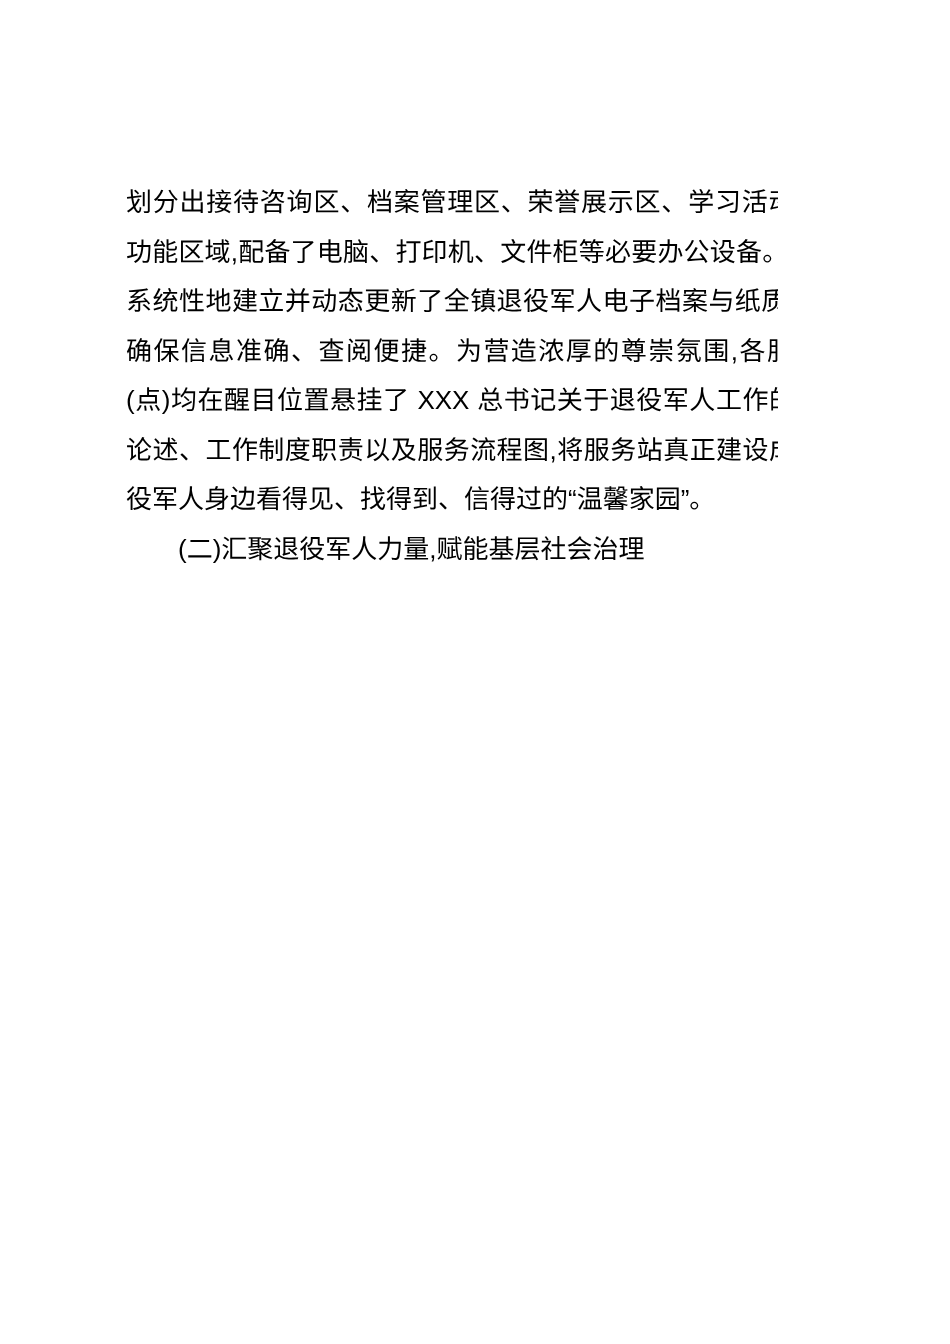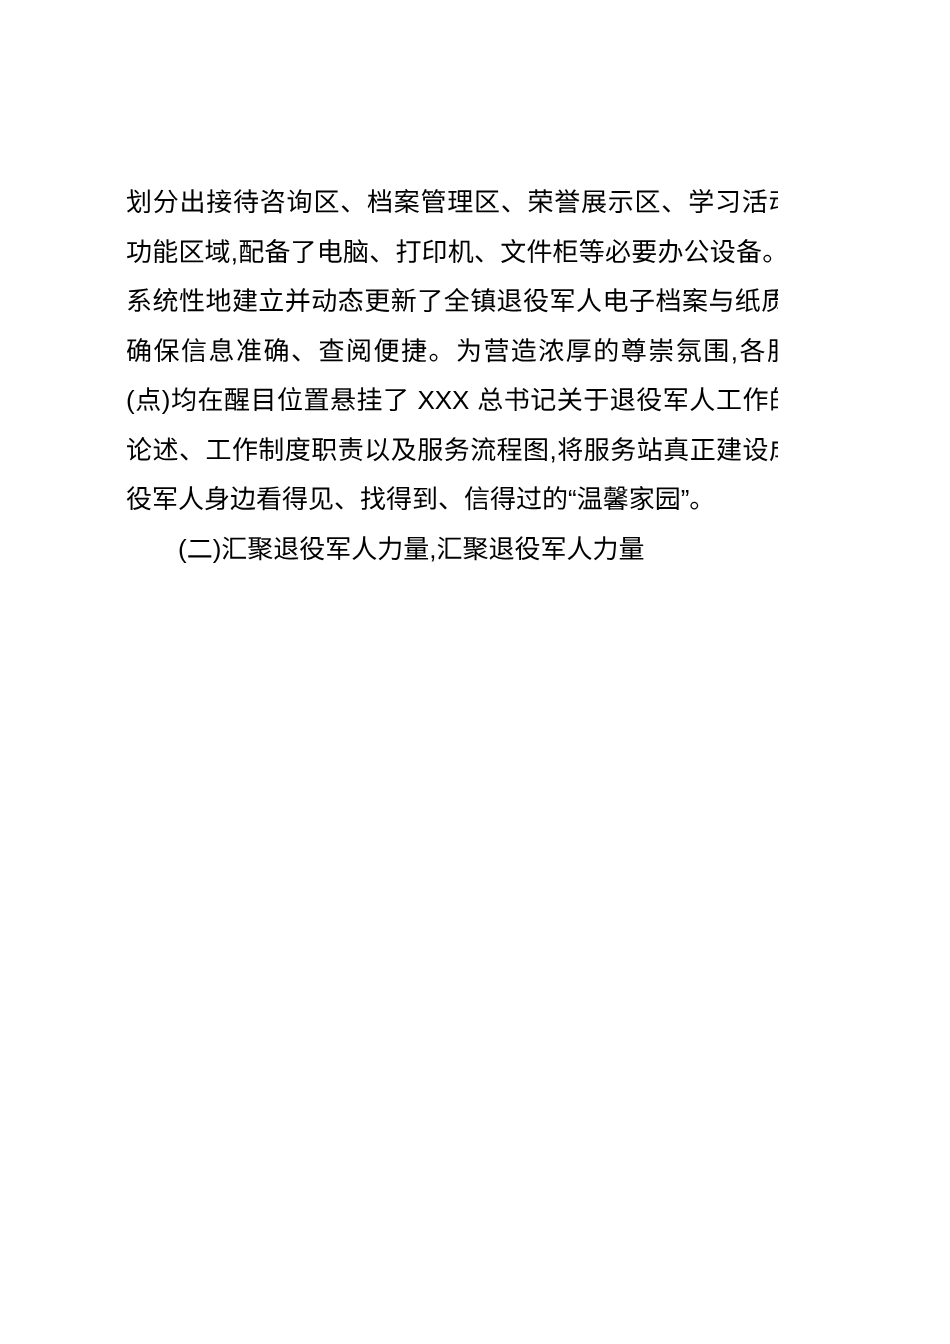--- a/index.html
+++ b/index.html
@@ -38,15 +38,15 @@
     .para.indent {
       text-indent: 2em;
     }
   </style>
 </head>
 <body>
 
 <div class="page">
   <div class="doc-body">
     <p class="para">划分出接待咨询区、档案管理区、荣誉展示区、学习活动区等功能区域,配备了电脑、打印机、文件柜等必要办公设备。同时,系统性地建立并动态更新了全镇退役军人电子档案与纸质档案,确保信息准确、查阅便捷。为营造浓厚的尊崇氛围,各服务站(点)均在醒目位置悬挂了 XXX 总书记关于退役军人工作的重要论述、工作制度职责以及服务流程图,将服务站真正建设成为退役军人身边看得见、找得到、信得过的“温馨家园”。</p>
-    <p class="para indent">(二)汇聚退役军人力量,汇聚退役军人力量</p>
+    <p class="para indent">(二)汇聚退役军人力量,赋能基层社会治理</p>
   </div>
 </div>
 
 </body></html>

